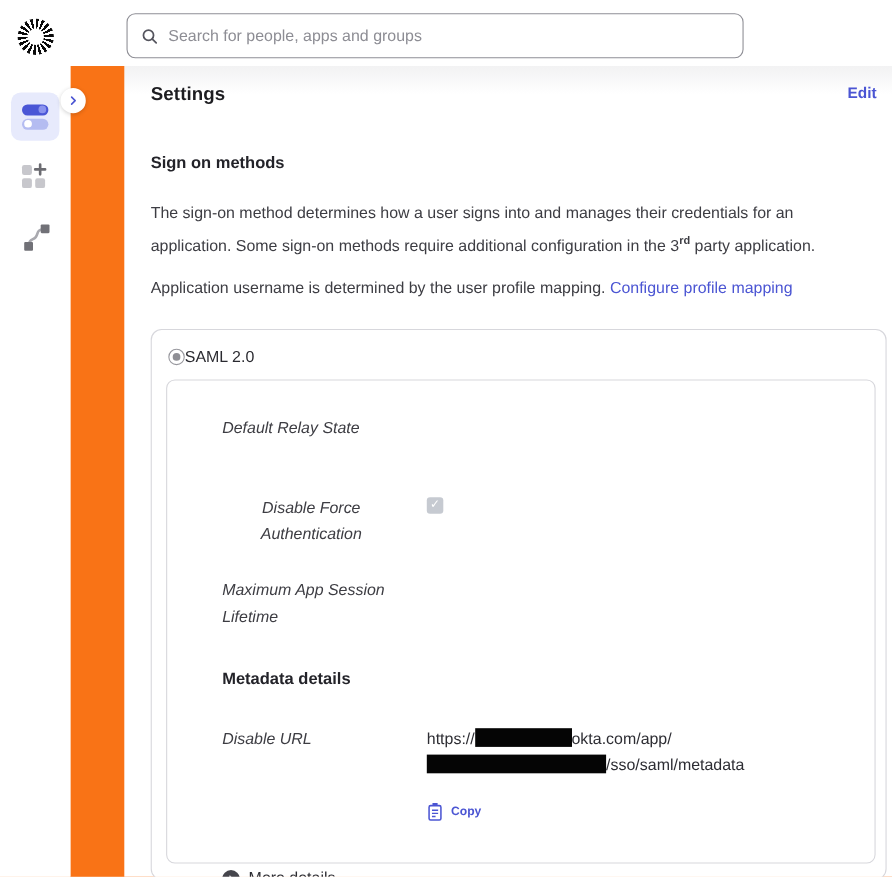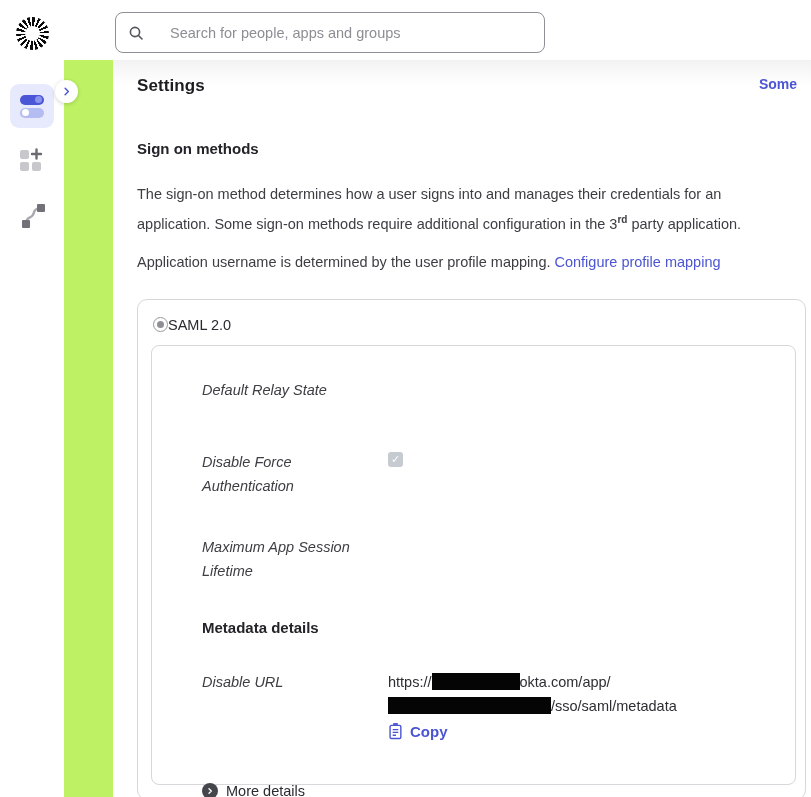--- a/index.html
+++ b/index.html
@@ -5,23 +5,23 @@
   * { margin:0; padding:0; box-sizing:border-box; }
   html,body { width:811px; height:797px; }
   body {
     font-family:"Liberation Sans","DejaVu Sans",sans-serif;
     background:#ffffff; color:#1d1d21; position:relative; overflow:hidden;
   }
 
   
   .topbar { position:absolute; left:0; top:0; width:811px; height:60px; background:#fff; z-index:5; }
   .searchbox {
-    position:absolute; left:115px; top:12px; width:430px; height:41px;
+    position:absolute; left:115px; top:12px; width:561px; height:41px;
     border:1px solid #8f8f96; border-radius:8px; background:#fff;
-    display:flex; align-items:center; padding:0 12px; gap:26px;
+    display:flex; align-items:center; padding:0 12px; gap:9px;
   }
   .searchbox .ph { color:#8d8d94; font-size:14.5px; }
 
   
   .sidebar { position:absolute; left:0; top:0; width:64px; height:797px; background:#fff; z-index:6; }
   .logo {
     position:absolute; left:16px; top:17px; width:33px; height:33px; border-radius:50%;
     background:repeating-conic-gradient(#0c0c0c 0deg 10deg, #ffffff 10deg 20deg);
   }
   .logo::after {
@@ -41,21 +41,21 @@
   .expand-btn {
     position:absolute; left:55px; top:80px; width:23px; height:23px; border-radius:50%;
     background:#fff; box-shadow:0 1px 4px rgba(0,0,0,0.18); z-index:7;
     display:flex; align-items:center; justify-content:center; cursor:pointer;
   }
   .side-icon { position:absolute; left:19px; }
   .side-icon.apps { top:147px; }
   .side-icon.connector { top:201px; }
 
   
-  .canvas { position:absolute; left:64px; top:60px; width:747px; height:737px; background:#bef264; }
+  .canvas { position:absolute; left:64px; top:60px; width:747px; height:737px; background:#f97316; }
   .panel {
     position:absolute; left:49px; top:0; width:698px; height:737px;
     background:linear-gradient(180deg,#f2f2f3 0px,#ffffff 26px); overflow:hidden;
   }
   .panel-inner { padding:16px 14px 0 24px; }
 
   .head-row { display:flex; align-items:flex-start; justify-content:space-between; }
   .page-title { font-size:17px; font-weight:700; color:#1d1d21; letter-spacing:.1px; }
   .edit-link { font-size:14px; font-weight:700; color:#4b55d3; cursor:pointer; text-decoration:none; }
 
@@ -81,42 +81,42 @@
   .inner-card {
     margin:12px 0 0 13px; width:645px; height:440px;
     border:1px solid #d7d7dc; border-radius:8px; background:#fff;
     padding:32px 24px 0 50px;
   }
   .frow { display:flex; align-items:flex-start; }
   .flabel { width:186px; flex:0 0 186px; font-size:14.5px; line-height:24px; color:#3d3d43; padding-right:24px;font-style:italic; }
   .fctrl { display:flex; align-items:flex-start; gap:15px; }
 
   .row-relay { margin-bottom:48px; }
-  .row-force { margin-bottom:37px; }
+  .row-force { margin-bottom:27px;text-align:center; }
   .row-session { margin-bottom:36px; }
 
   .checkbox {
     width:15px; height:15px; border-radius:3px; margin-top:2px; flex:0 0 auto; cursor:pointer;
   }
   .checkbox.checked-disabled {
     background:#c6cad1; display:flex; align-items:center; justify-content:center;
     color:#ffffff; font-size:11px; font-weight:700; line-height:1;
   }
   .checkbox.unchecked { background:#fff; border:1px solid #d2d4d9; }
   .cb-label { font-size:14.5px; color:#2e2e34; line-height:19px; }
 
   .meta-heading { font-size:15px; font-weight:700; color:#232329; margin-bottom:34px; }
   .url-block { font-size:14.5px; line-height:24px; color:#2d2d33; }
   .redact { display:inline-block; background:#050505; height:17px; vertical-align:-3px; }
   .redact.r1 { width:88px; }
   .redact.r2 { width:163px; }
 
   .copy-btn {
-    margin-top:5px; display:inline-flex; align-items:center; gap:7px;
-    color:#4b55d3; font-size:15px; font-weight:700; cursor:pointer;
+    margin-top:22px; display:inline-flex; align-items:center; gap:7px;
+    color:#4b55d3; font-size:11px; font-weight:700; cursor:pointer;
   }
 
   .more-row { display:flex; align-items:center; gap:8px; margin-top:39px; cursor:pointer; }
   .more-circle {
     width:16px; height:16px; border-radius:50%; background:#45454c;
     display:flex; align-items:center; justify-content:center; flex:0 0 auto;
   }
   .more-label { font-size:14.5px; color:#2a2a30; }
 </style>
 </head>
@@ -171,21 +171,21 @@
     </svg>
   </div>
 </div>
 
 <div class="canvas">
   <div class="panel">
     <div class="panel-inner">
 
       <div class="head-row">
         <div class="page-title">Settings</div>
-        <a class="edit-link">Some</a>
+        <a class="edit-link">Edit</a>
       </div>
 
       <div class="section-title">Sign on methods</div>
 
       <p class="desc"><span>The sign-on method determines how a user signs into and manages their credentials for an application. Some sign-on methods require additional configuration in the 3</span><sup>rd</sup><span> party application.</span></p>
 
       <p class="mapping"><span>Application username is determined by the user profile mapping.</span><a>Configure profile mapping</a></p>
 
       <div class="outer-card">
         <div class="radio-row">

